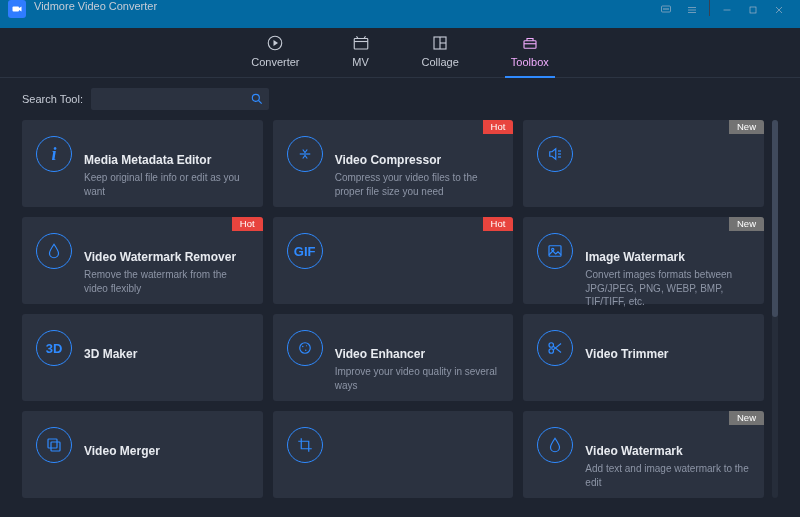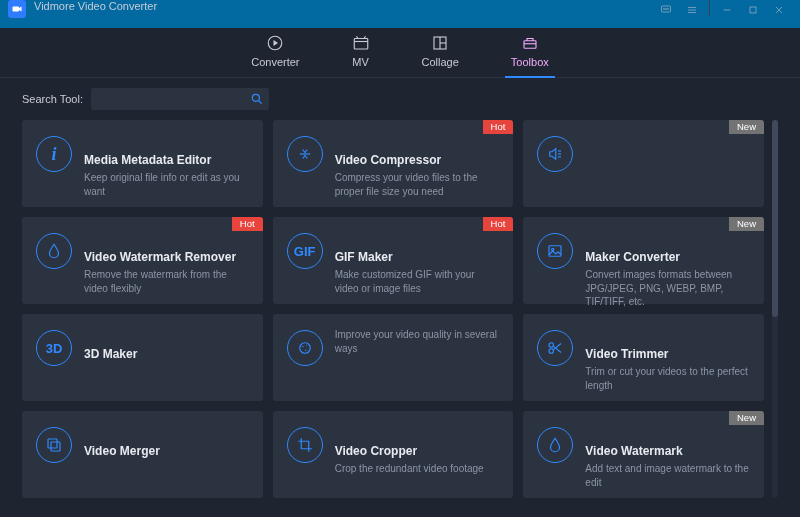--- a/index.html
+++ b/index.html
@@ -278,36 +278,32 @@
           <div class="card-body">
             <div class="card-title">Video Watermark Remover</div>
             <div class="card-desc">Remove the watermark from the video flexibly</div>
           </div>
         </div>
         <div class="card">
           <div class="badge hot">Hot</div>
           <div class="icon-ring">
             <span class="txt">GIF</span>
           </div>
-          <div class="card-body">
-            <div class="card-title">GIF Maker</div>
-            <div class="card-desc">Make customized GIF with your video or image files</div>
-          </div>
         </div>
         <div class="card">
           <div class="badge new">New</div>
           <div class="icon-ring">
             <svg viewBox="0 0 24 24">
               <rect x="4" y="5" width="16" height="14" rx="1"></rect>
               <circle cx="9" cy="10" r="1.5"></circle>
               <path d="M4 17 l5 -5 l4 4 l3 -3 l4 4"></path>
             </svg>
           </div>
           <div class="card-body">
-            <div class="card-title">Maker Converter</div>
+            <div class="card-title">Image Watermark</div>
             <div class="card-desc">Convert images formats between JPG/JPEG, PNG, WEBP, BMP, TIF/TIFF, etc.</div>
           </div>
         </div>
         <div class="card">
           <div class="icon-ring">
             <span class="txt">3D</span>
           </div>
           <div class="card-body">
             <div class="card-title">3D Maker</div>
           </div>
@@ -315,58 +311,54 @@
         <div class="card">
           <div class="icon-ring">
             <svg viewBox="0 0 24 24">
               <circle cx="12" cy="12" r="7"></circle>
               <circle cx="9" cy="10" r="1" fill="currentColor" stroke="none"></circle>
               <circle cx="14" cy="9" r="0.8" fill="currentColor" stroke="none"></circle>
               <circle cx="13" cy="15" r="1" fill="currentColor" stroke="none"></circle>
             </svg>
           </div>
           <div class="card-body">
+            <div class="card-title">Video Enhancer</div>
             <div class="card-desc">Improve your video quality in several ways</div>
           </div>
         </div>
         <div class="card">
           <div class="icon-ring">
             <svg viewBox="0 0 24 24">
               <circle cx="7" cy="8" r="3"></circle>
               <circle cx="7" cy="16" r="3"></circle>
               <line x1="9.5" y1="9.5" x2="20" y2="18"></line>
               <line x1="9.5" y1="14.5" x2="20" y2="6"></line>
             </svg>
           </div>
           <div class="card-body">
             <div class="card-title">Video Trimmer</div>
-            <div class="card-desc">Trim or cut your videos to the perfect length</div>
           </div>
         </div>
         <div class="card">
           <div class="icon-ring">
             <svg viewBox="0 0 24 24">
               <rect x="4" y="4" width="12" height="12" rx="1"></rect>
               <rect x="8" y="8" width="12" height="12" rx="1"></rect>
             </svg>
           </div>
           <div class="card-body">
             <div class="card-title">Video Merger</div>
           </div>
         </div>
         <div class="card">
           <div class="icon-ring">
             <svg viewBox="0 0 24 24">
               <path d="M7 3 V17 H21"></path>
               <path d="M3 7 H17 V21"></path>
             </svg>
-          </div>
-          <div class="card-body">
-            <div class="card-title">Video Cropper</div>
-            <div class="card-desc">Crop the redundant video footage</div>
           </div>
         </div>
         <div class="card">
           <div class="badge new">New</div>
           <div class="icon-ring">
             <svg viewBox="0 0 24 24">
               <path d="M12 3 C8 9 6 12 6 15 a6 6 0 0 0 12 0 c0-3-2-6-6-12 Z"></path>
             </svg>
           </div>
           <div class="card-body">

